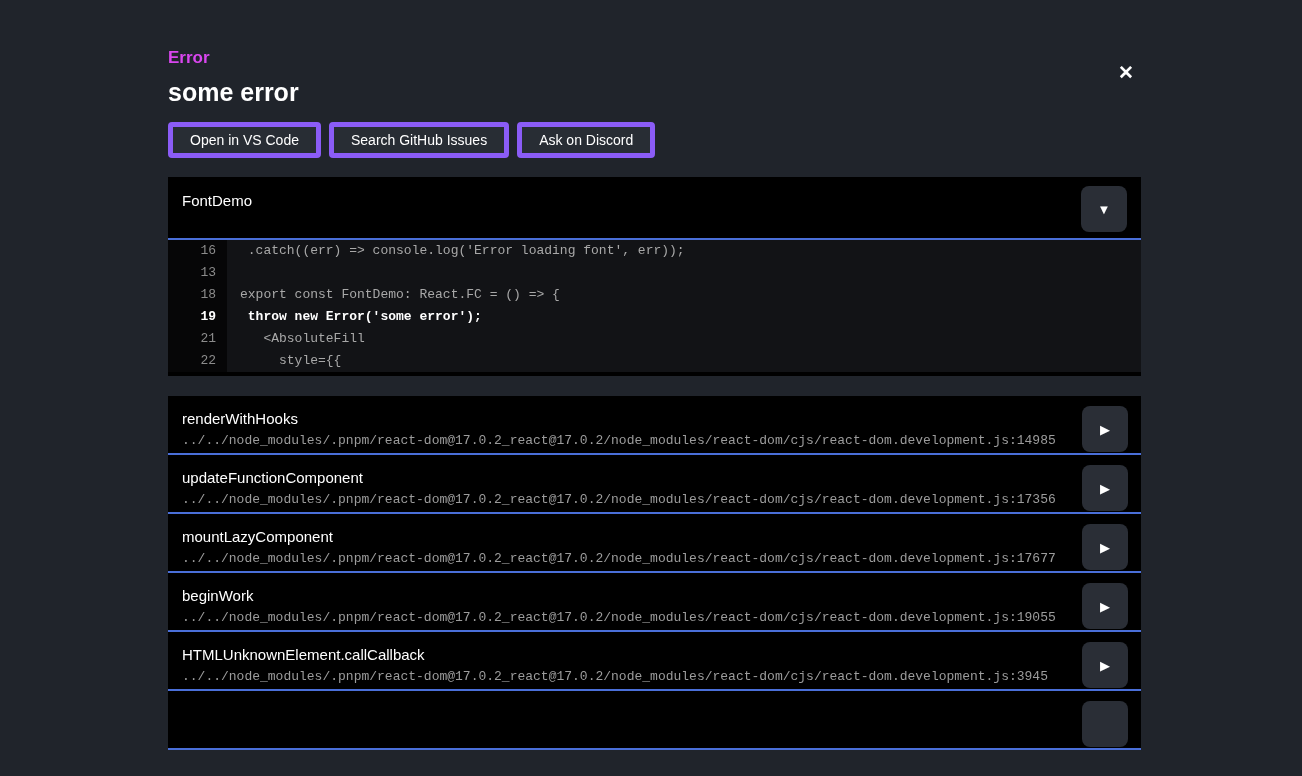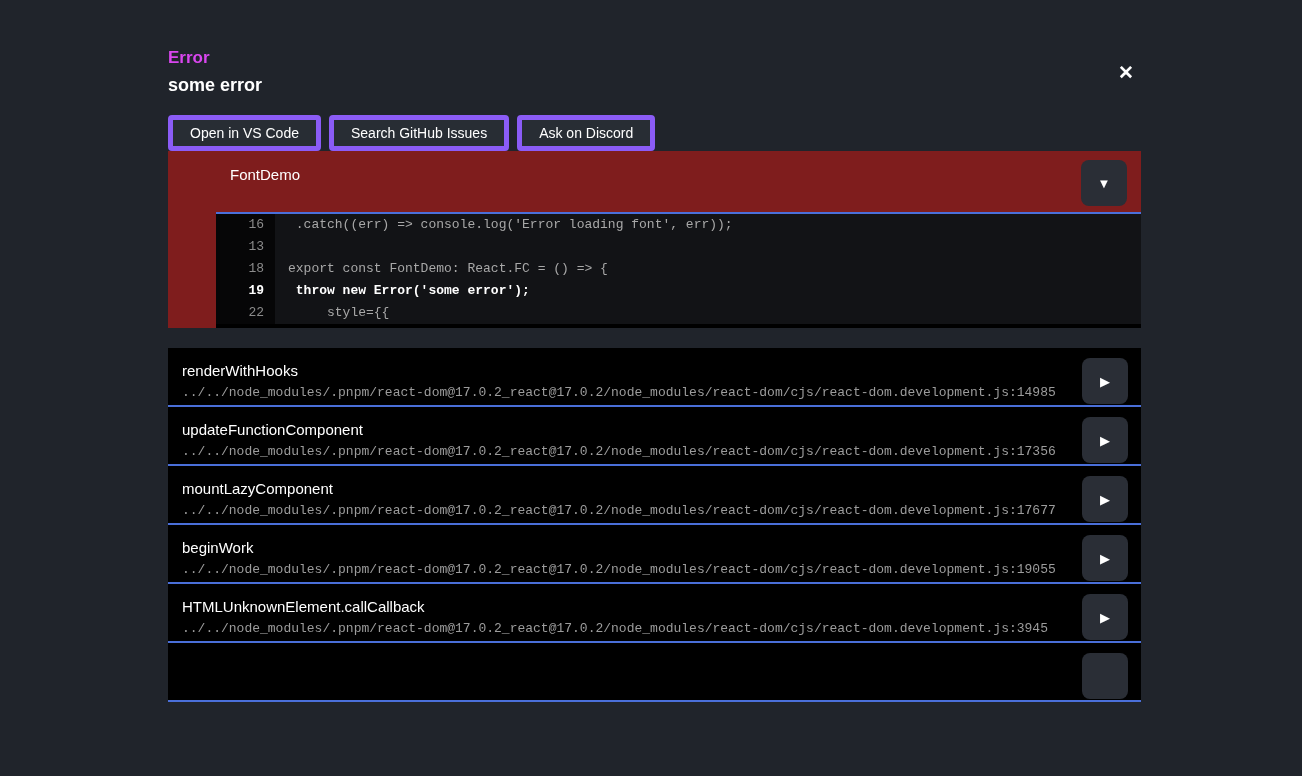--- a/index.html
+++ b/index.html
@@ -26,22 +26,22 @@
     cursor:pointer;
     user-select:none;
   }
   .kicker {
     color:#d946ef;
     font-size:17px;
     font-weight:bold;
     line-height:18px;
   }
   .title {
-    margin-top:6px;
-    font-size:18px;
+    margin-top:13px;
+    font-size:25px;
     font-weight:bold;
     line-height:25px;
     color:#fff;
   }
   .btn-row {
     margin-top:17px;
     display:flex;
     gap:8px;
   }
   .action-btn {
@@ -50,22 +50,22 @@
     border-radius:4px;
     color:#fff;
     font-family:"Liberation Sans", sans-serif;
     font-size:14px;
     height:36px;
     padding:0 17px;
     display:flex; align-items:center;
     cursor:pointer;
   }
   .code-frame {
-    background:#7f1d1d;
-    padding-left:48px;
+    margin-top:19px;
+    background:#000000;
   }
   .frame-header {
     position:relative;
     padding:15px 14px 12px 14px;
     border-bottom:2px solid #4a6fd9;
     min-height:63px;
   }
   .frame-fn {
     font-size:15px;
     line-height:18px;
@@ -180,20 +180,24 @@
           <div class="gutter">18</div>
           <div class="code-text">export const FontDemo: React.FC = () =&gt; {</div>
         </div>
 
         <div class="code-line hl">
           <div class="gutter">19</div>
           <div class="code-text"> throw new Error('some error');</div>
         </div>
 
 
+        <div class="code-line">
+          <div class="gutter">21</div>
+          <div class="code-text">   &lt;AbsoluteFill</div>
+        </div>
 
         <div class="code-line">
           <div class="gutter">22</div>
           <div class="code-text">     style={{</div>
         </div>
       </div>
   </div>
 
   <div class="stack-list">
 

